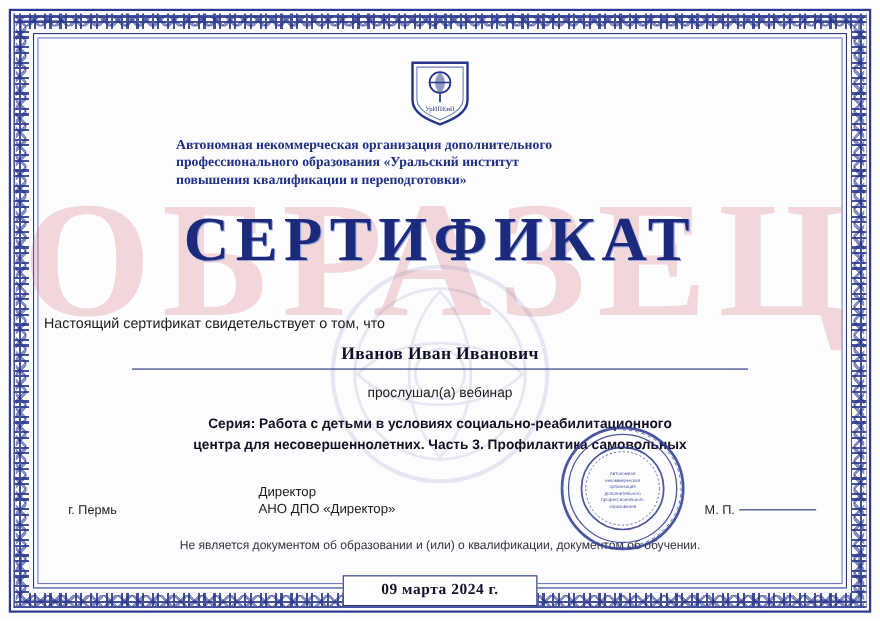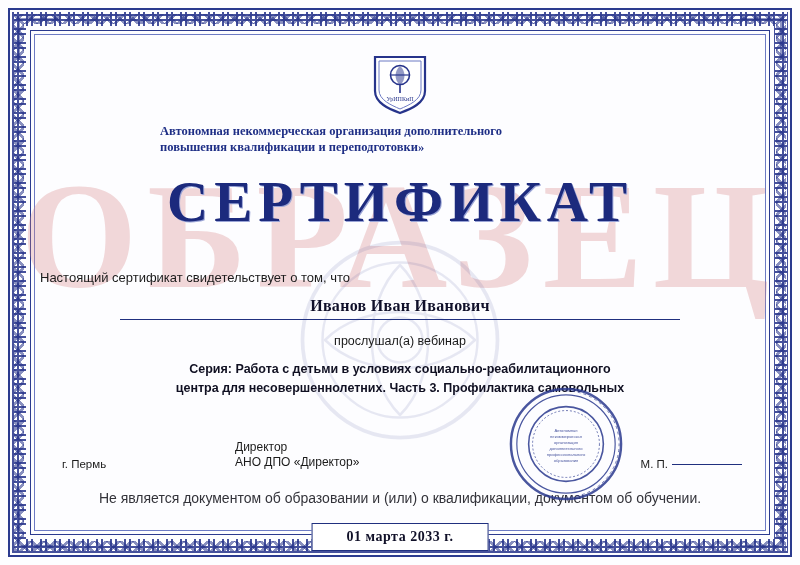--- a/index.html
+++ b/index.html
@@ -255,21 +255,21 @@
     margin-left: 4px;
     vertical-align: 3px;
   }
 
   .disclaimer {
     position: absolute;
     left: 0;
     right: 0;
     top: 450px;
     text-align: center;
-    font-size: 14px;
+    font-size: 11px;
     color: #33333a;
   }
 
   .date-box {
     position: absolute;
     left: 50%;
     transform: translateX(-50%);
     top: 483px;
     padding: 5px 34px;
     border: 1.3px solid #20307f;
@@ -312,20 +312,21 @@
       <path d="M12 8 H54 V37 C54 47 42 52 33 56 C24 52 12 47 12 37 Z" fill="none" stroke="#6d7bc4" stroke-width="1"></path>
       <circle cx="33" cy="22" r="9.5" fill="none" stroke="#27348b" stroke-width="1.6"></circle>
       <path d="M33 13 C27 18, 27 27, 33 32 C39 27, 39 18, 33 13 Z" fill="#27348b" opacity="0.5"></path>
       <path d="M24 22 H42" stroke="#27348b" stroke-width="1.2"></path>
       <path d="M33 32 V40" stroke="#27348b" stroke-width="1.6"></path>
       <text x="33" y="48" font-size="6" font-family="Liberation Serif, serif" fill="#27348b" text-anchor="middle">УрИПКиП</text>
     </svg>
 
     <div class="org">
       <div>Автономная некоммерческая организация дополнительного</div>
+      <div>профессионального образования «Уральский институт</div>
       <div>повышения квалификации и переподготовки»</div>
     </div>
 
     <div class="title">СЕРТИФИКАТ</div>
 
     <div class="subtitle">Настоящий сертификат свидетельствует о том, что</div>
 
     <div class="name-row">
       <span class="name">Иванов Иван Иванович</span>
     </div>
@@ -359,16 +360,16 @@
         <div>Директор</div>
         <div>АНО ДПО «Директор»</div>
       </div>
       <div class="mp">
         <span>М. П.</span><span class="mp-line"></span>
       </div>
     </div>
 
     <div class="disclaimer">Не является документом об образовании и (или) о квалификации, документом об обучении.</div>
 
-    <div class="date-box">01 марта 2033 г.</div>
+    <div class="date-box">09 марта 2024 г.</div>
 
   </div>
 </div>
 
 </body></html>

